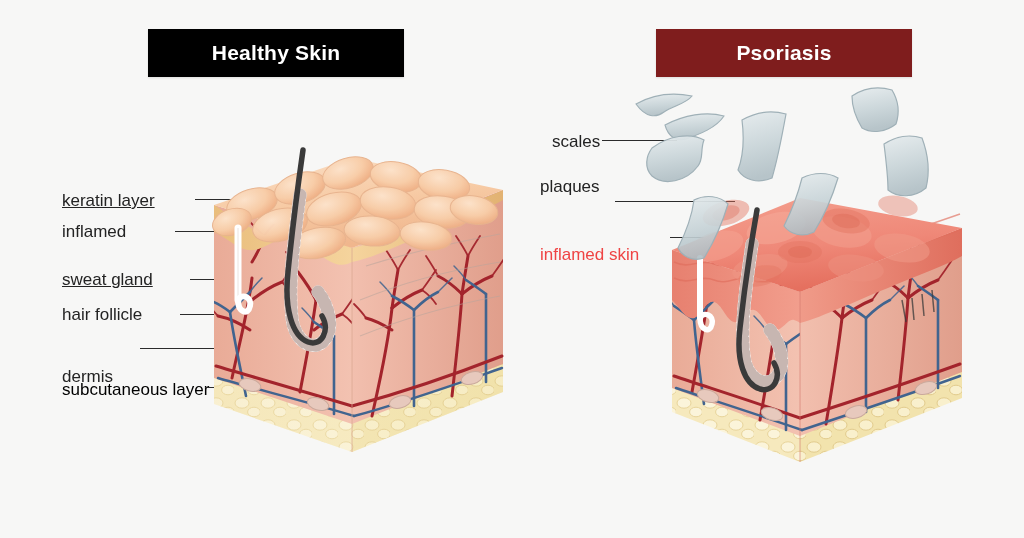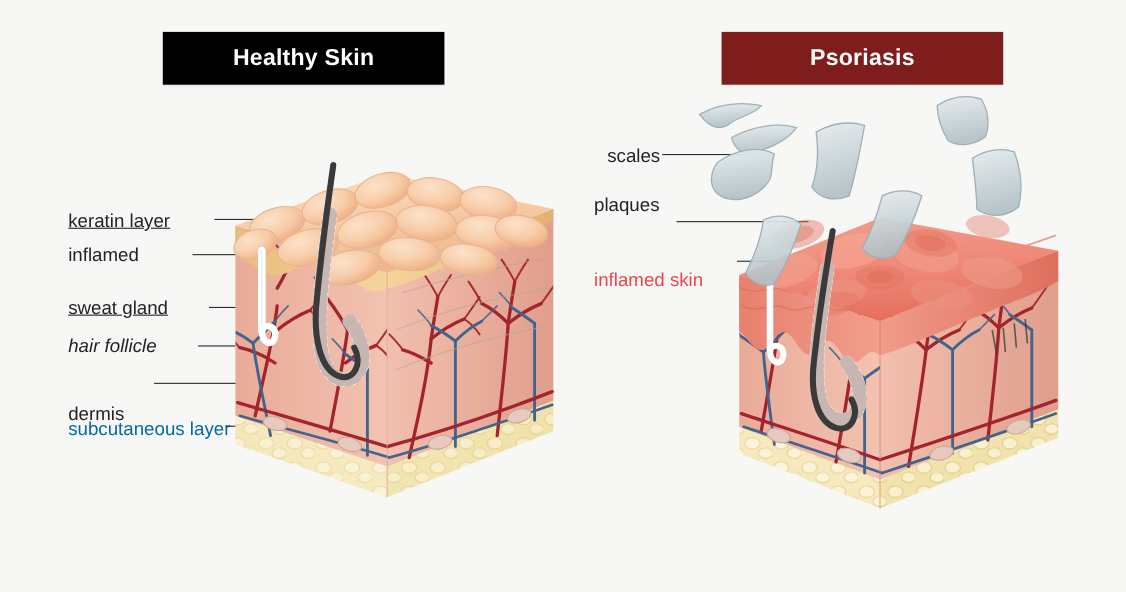--- a/index.html
+++ b/index.html
@@ -46,23 +46,23 @@
   <div class="banner" id="banner-healthy" style="background: #000000; color: rgb(255, 255, 255);">
     <span>Healthy Skin</span>
   </div>
   <div class="banner" id="banner-psoriasis" style="background: #7f1d1d; color: rgb(255, 255, 255);">
     <span>Psoriasis</span>
   </div>
 
   <div class="label" style="left: 62px; top: 190px; color: rgb(35, 35, 35); text-decoration: underline;">keratin layer</div>
   <div class="label" style="left: 62px; top: 221px; color: rgb(35, 35, 35);">inflamed</div>
   <div class="label" style="left: 62px; top: 269px; color: rgb(35, 35, 35); text-decoration: underline;">sweat gland</div>
-  <div class="label" style="left: 62px; top: 304px; color: rgb(35, 35, 35); font-style: italic;">hair follicle</div>
+  <div class="label" style="left: 62px; top: 304px; color: rgb(35, 35, 35);">hair follicle</div>
   <div class="label" style="left: 62px; top: 338px; color: rgb(35, 35, 35); margin-top: 28px;">dermis</div>
-  <div class="label two-line" style="left: 62px; top: 379px; color: #0369a1;">subcutaneous layer</div>
+  <div class="label two-line" style="left: 62px; top: 379px; color: #000000;">subcutaneous layer</div>
 
   <div class="leader" style="left:195px;top:199px;width:45px;"></div>
   <div class="leader" style="left:175px;top:231px;width:72px;"></div>
   <div class="leader" style="left:190px;top:279px;width:52px;"></div>
   <div class="leader" style="left:180px;top:314px;width:110px;"></div>
   <div class="leader" style="left:140px;top:348px;width:110px;"></div>
   <div class="leader" style="left:205px;top:387px;width:48px;"></div>
 
   <div class="label" style="left: 552px; top: 131px; color: rgb(35, 35, 35);">scales</div>
   <div class="label" style="left: 540px; top: 176px; color: rgb(35, 35, 35);">plaques</div>

